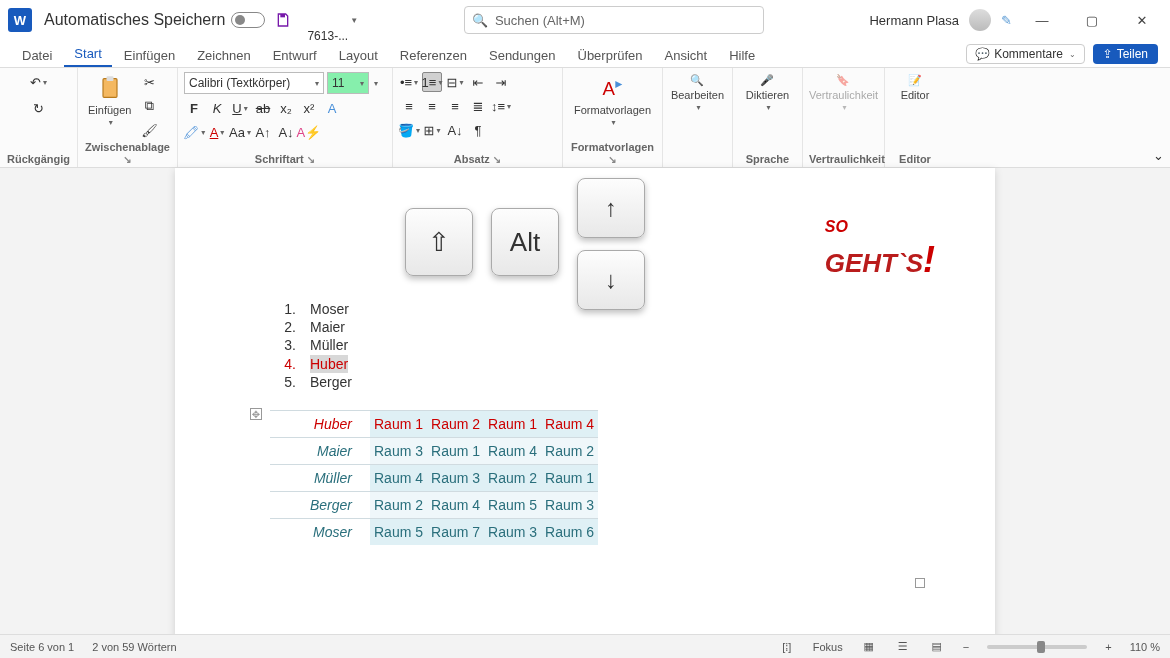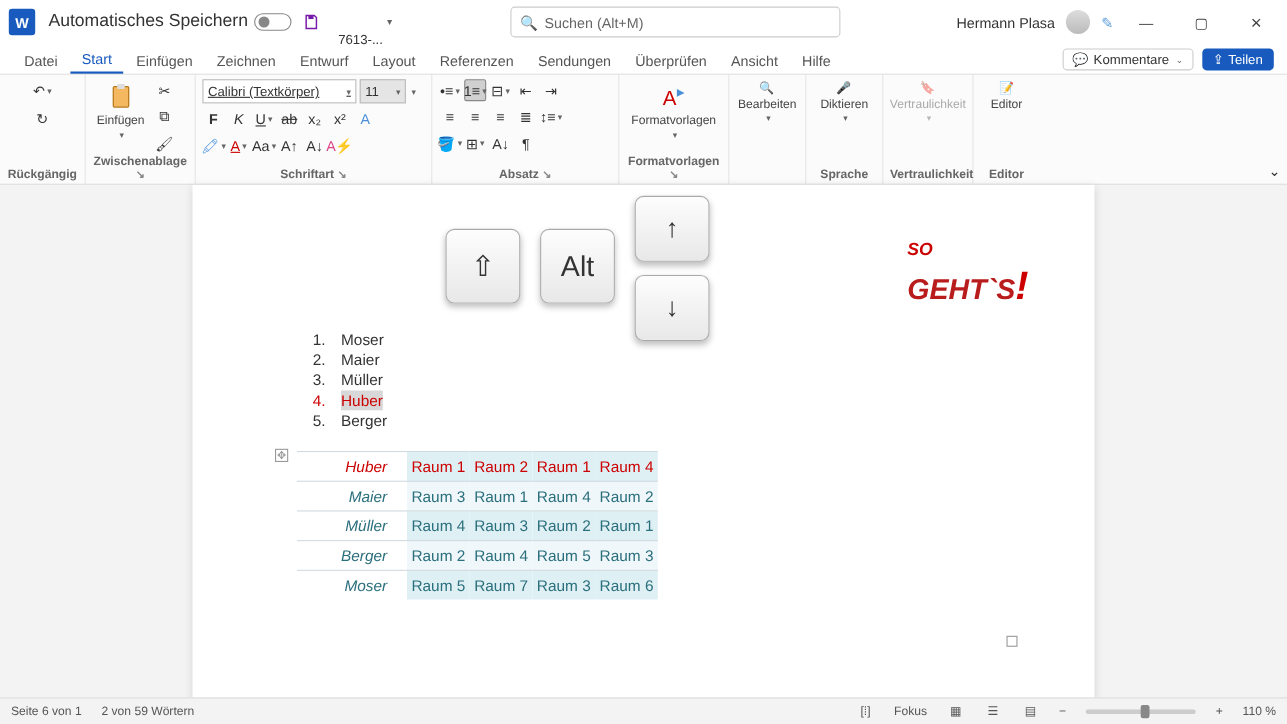--- a/index.html
+++ b/index.html
@@ -25,22 +25,22 @@
   .teilen { background: #185abd; color: #fff; border-radius: 4px; padding: 3px 10px; font-size: 12px; margin-left: 6px; margin-bottom: 3px; display: flex; align-items: center; gap: 4px; }
   
   .ribbon { height: 100px; background: #fbfbfb; border-bottom: 1px solid #ddd; display: flex; position: relative; }
   .ribbon-group { border-right: 1px solid #e5e5e5; padding: 4px 6px 2px; display: flex; flex-direction: column; justify-content: space-between; }
   .ribbon-group .label { font-size: 11px; color: #666; text-align: center; font-weight: bold; }
   .rg-top { display: flex; gap: 4px; align-items: flex-start; }
   .big-btn { display: flex; flex-direction: column; align-items: center; font-size: 11px; padding: 2px 4px; gap: 2px; color: #444; }
   .big-btn svg { width: 28px; height: 28px; }
   .small-row { display: flex; gap: 3px; align-items: center; }
   .mini { width: 20px; height: 20px; display: flex; align-items: center; justify-content: center; border-radius: 2px; }
-  .font-sel { width: 140px; height: 22px; border: 1px solid #bbb; font-size: 12px; padding: 0 4px; background: #fff; display: flex; align-items: center; justify-content: space-between; text-decoration: underline; }
-  .size-sel { width: 42px; height: 22px; border: 1px solid #bbb; font-size: 12px; padding: 0 4px; background: #e5e5e5; display: flex; align-items: center; justify-content: space-between; }
+  .font-sel { width: 140px; height: 22px; border: 1px solid #bbb; font-size: 12px; padding: 0 4px; background: #fff; display: flex; align-items: center; justify-content: space-between; }
+  .size-sel { width: 42px; height: 22px; border: 1px solid #bbb; font-size: 12px; padding: 0 4px; background: #86efac; display: flex; align-items: center; justify-content: space-between; }
   .ribbon-collapse { position: absolute; right: 6px; bottom: 4px; }
   .launcher { font-size: 10px; color: #888; }
   
   .doc-area { position: absolute; top: 168px; left: 175px; width: 820px; height: 470px; background: #fff; box-shadow: 0 2px 8px rgba(0,0,0,0.15); padding: 20px 40px; }
   .key-row { position: absolute; top: 10px; left: 230px; display: flex; align-items: flex-start; gap: 18px; }
   .key { background: linear-gradient(#fdfdfd,#e8e8e8); border: 1px solid #aaa; border-radius: 8px; display: flex; align-items: center; justify-content: center; box-shadow: 0 3px 6px rgba(0,0,0,0.25); }
   .key.big { width: 68px; height: 68px; font-size: 26px; }
   .key.tall { width: 68px; height: 60px; font-size: 24px; }
   .key-stack { display: flex; flex-direction: column; gap: 12px; }
   .logo { position: absolute; top: 40px; right: 60px; font-size: 26px; font-weight: bold; font-style: italic; }

